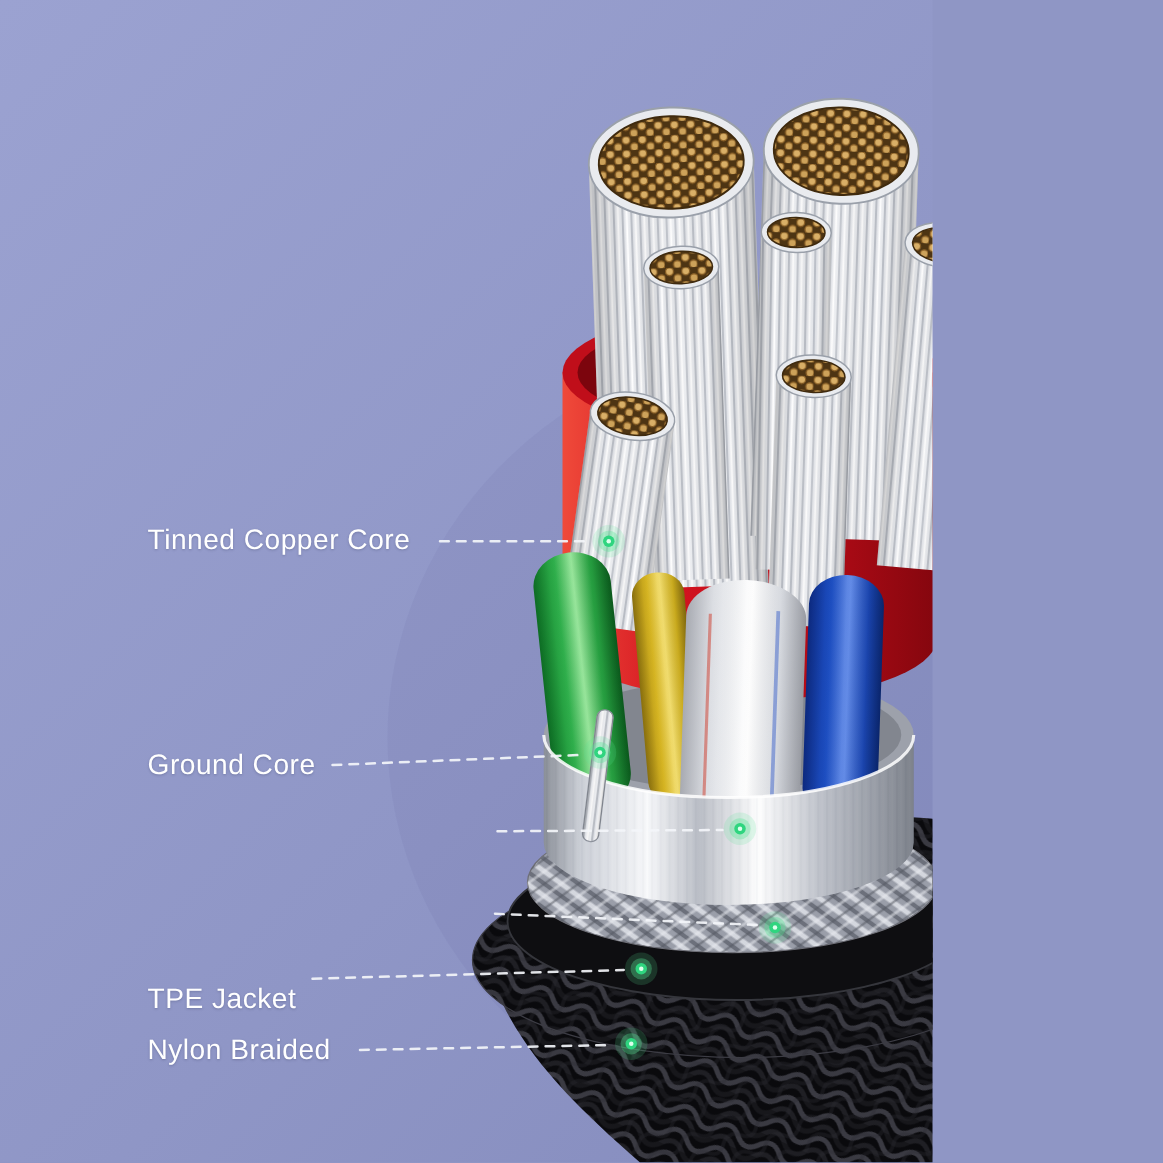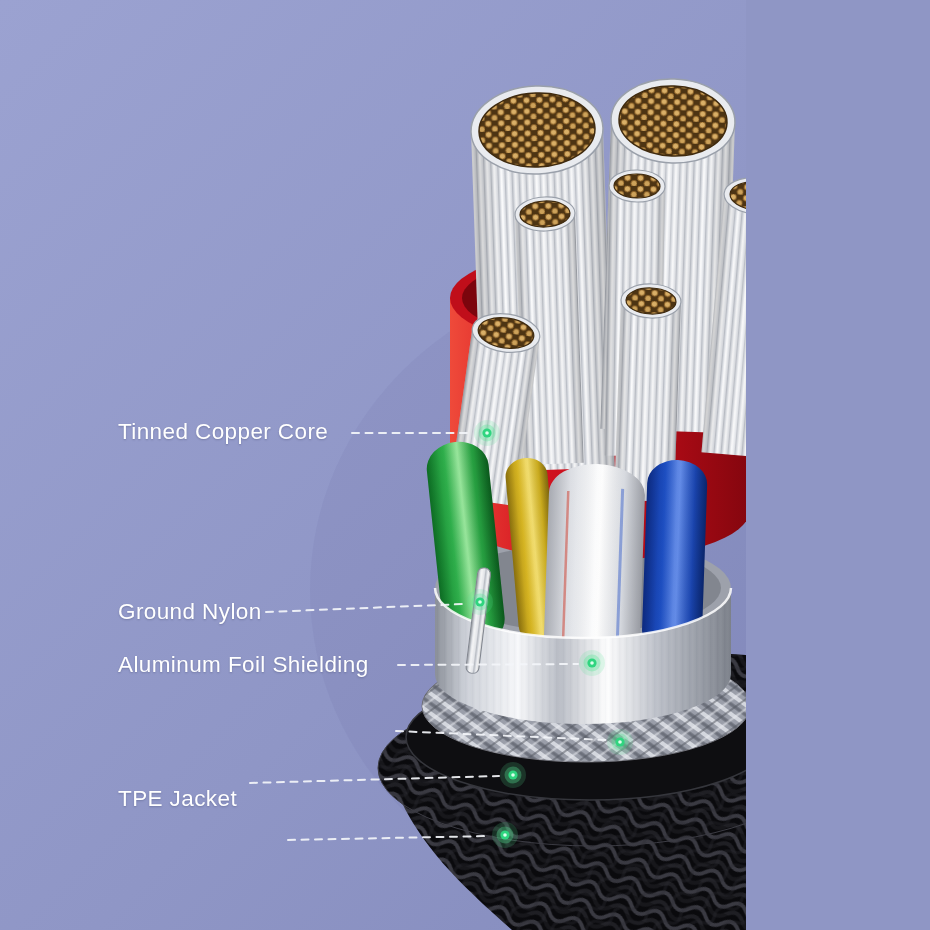--- a/index.html
+++ b/index.html
@@ -256,17 +256,17 @@
       <g transform="translate(505,835)">
         <circle r="13" class="dot-halo"></circle>
         <circle r="8.5" class="dot-outer"></circle>
         <circle r="4.6" class="dot-mid"></circle>
         <circle r="1.8" class="dot-core"></circle>
       </g>
     </svg>
 
   <div id="labels-layer">
       <div class="label-text" style="left: 118px; top: 432px;">Tinned Copper Core</div>
-      <div class="label-text" style="left: 118px; top: 612px;">Ground Nylon</div>
-      <div class="label-text" style="left: 118px; top: 665px;">Aluminum Foil Shielding</div>
+      <div class="label-text" style="left: 118px; top: 612px;">Ground Core</div>
       <div class="label-text" style="left: 118px; top: 783px; margin-top: 16px;">TPE Jacket</div>
+      <div class="label-text" style="left: 118px; top: 840px;">Nylon Braided</div>
     </div>
 </div>
 
 </body></html>

